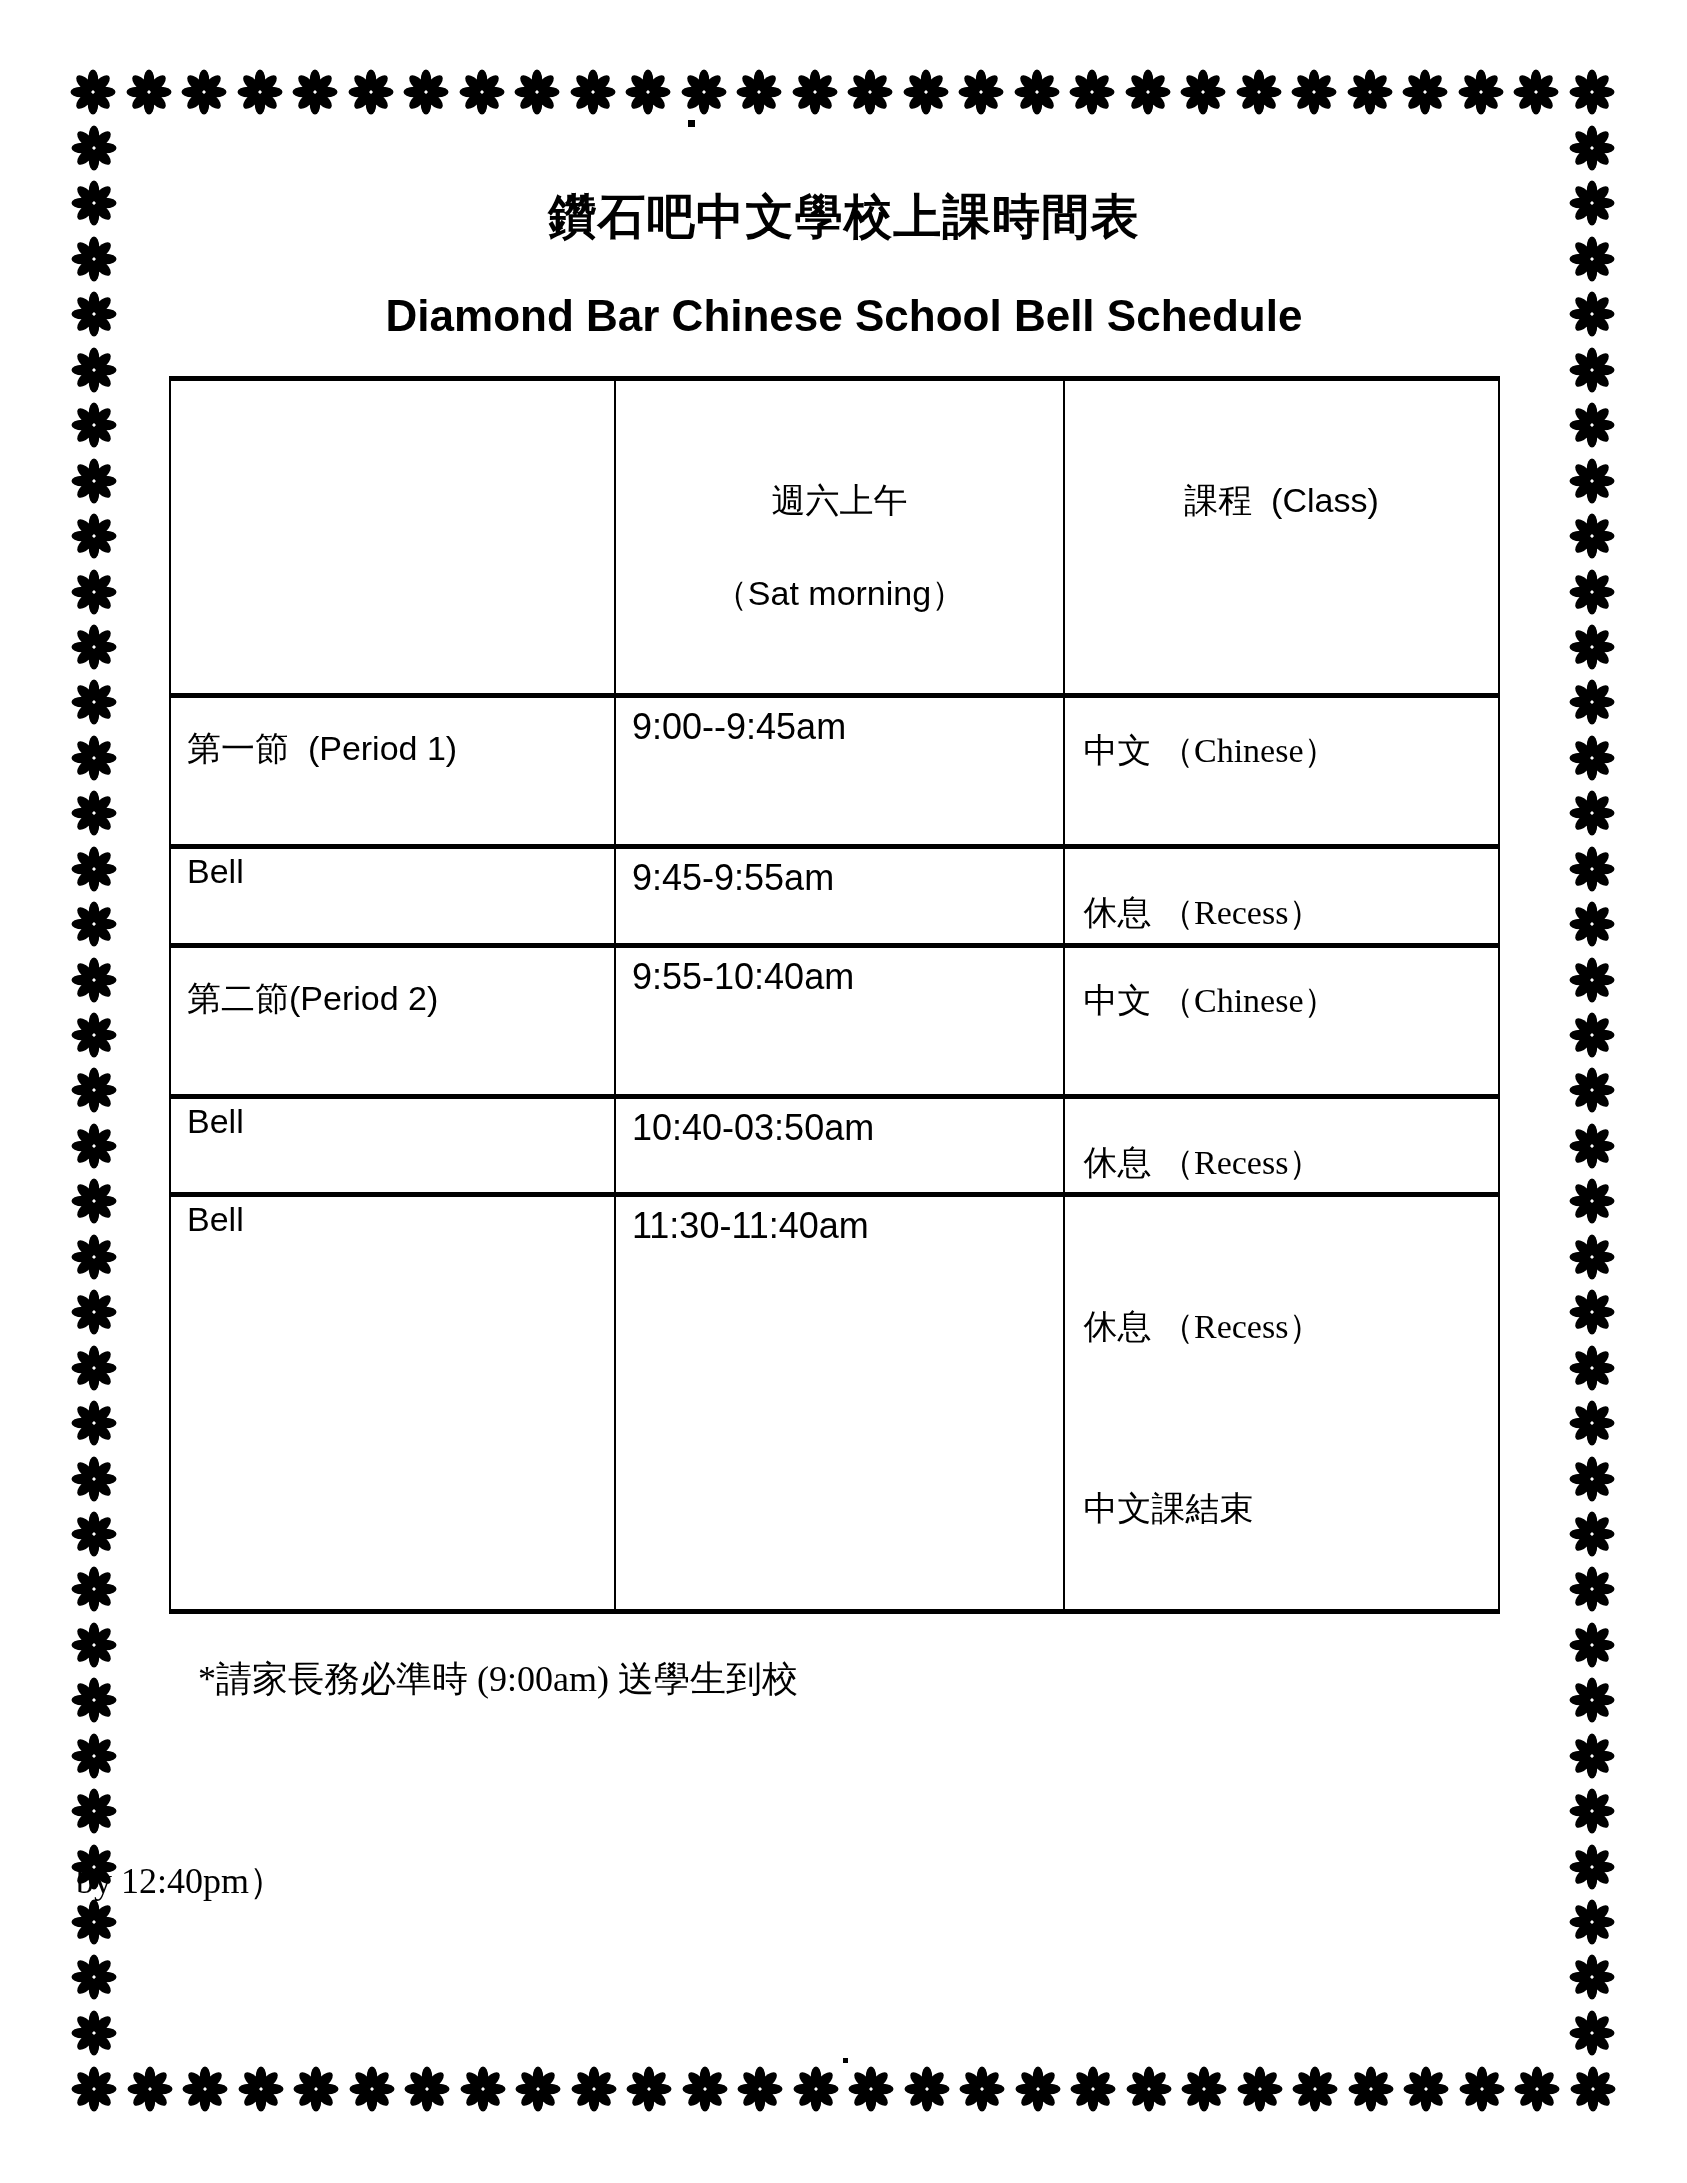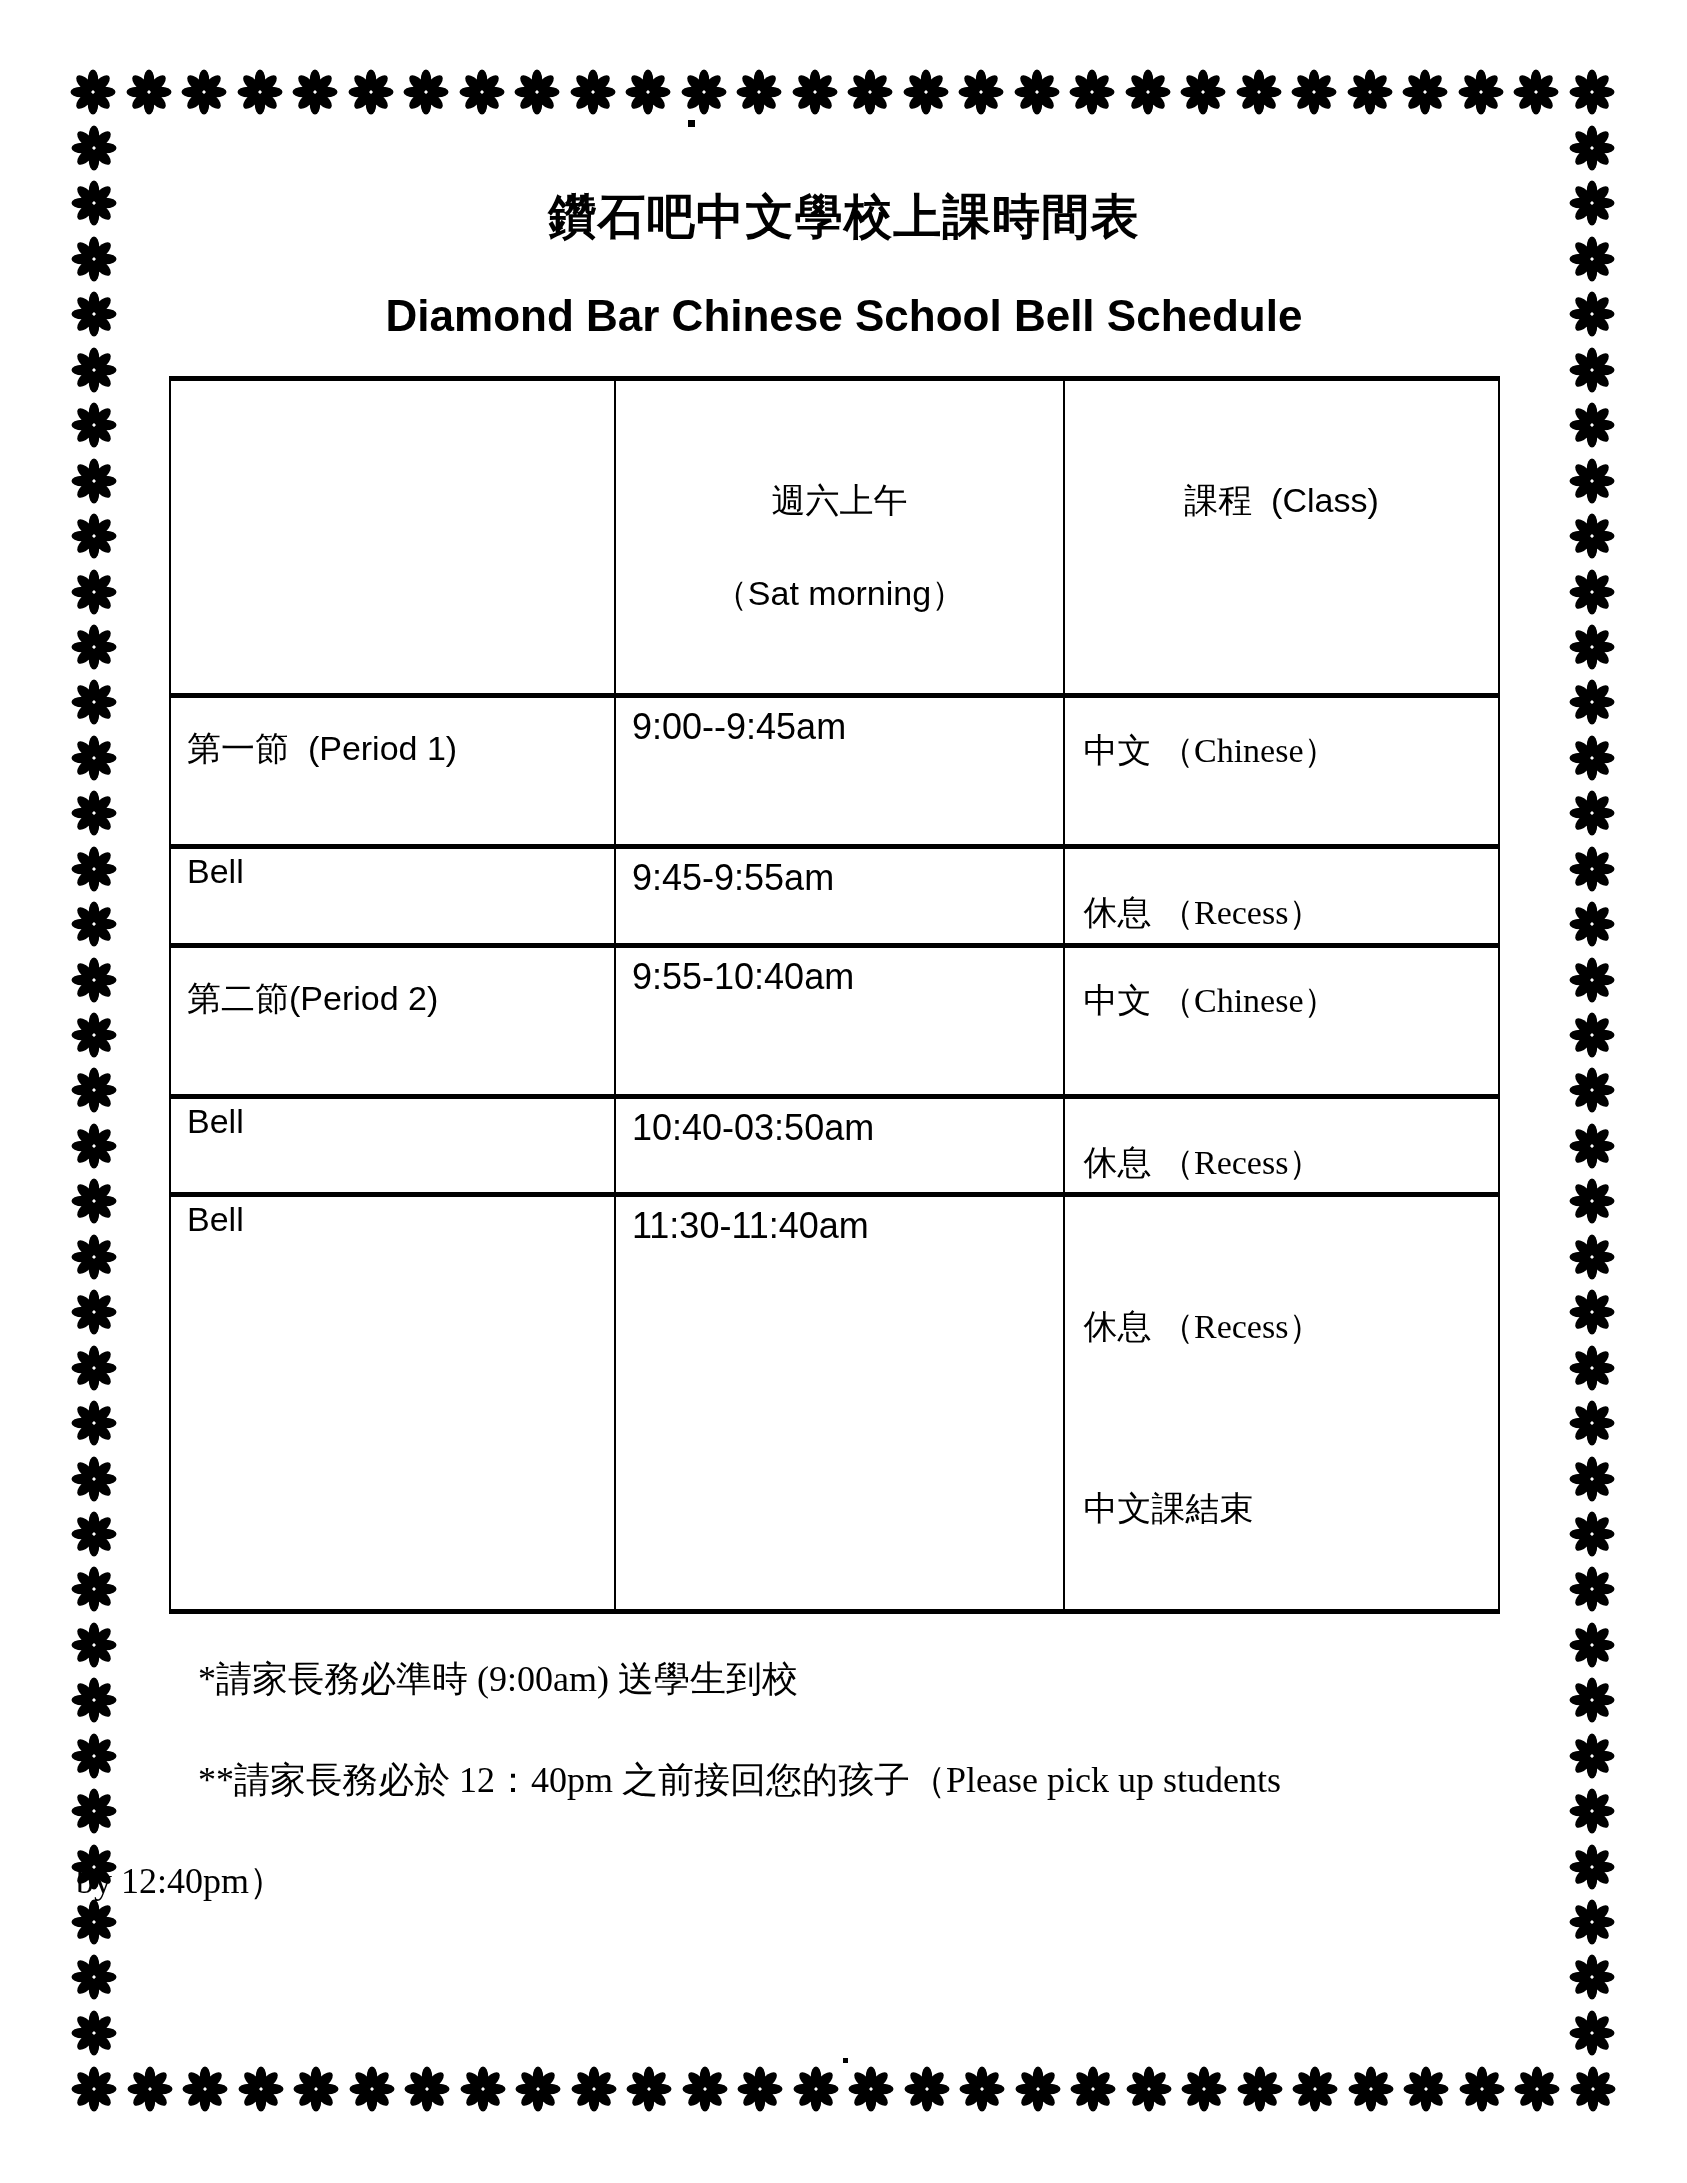--- a/index.html
+++ b/index.html
@@ -1661,17 +1661,16 @@
         <td class="c3">
           <div class="cls">休息 （Recess）</div>
           <div class="cls2">中文課結束</div>
         </td>
       </tr>
 
     </tbody>
   </table>
 
   <div id="note1" class="note">*請家長務必準時 (9:00am) 送學生到校</div>
-  <div id="note2a" class="note">**請家長務必於 12：40pm 之前接回您的孩子（Please pick up students</div>
   <div id="note2b" class="note">by 12:40pm）</div>
 
 </div>
 
 
 </body></html>

